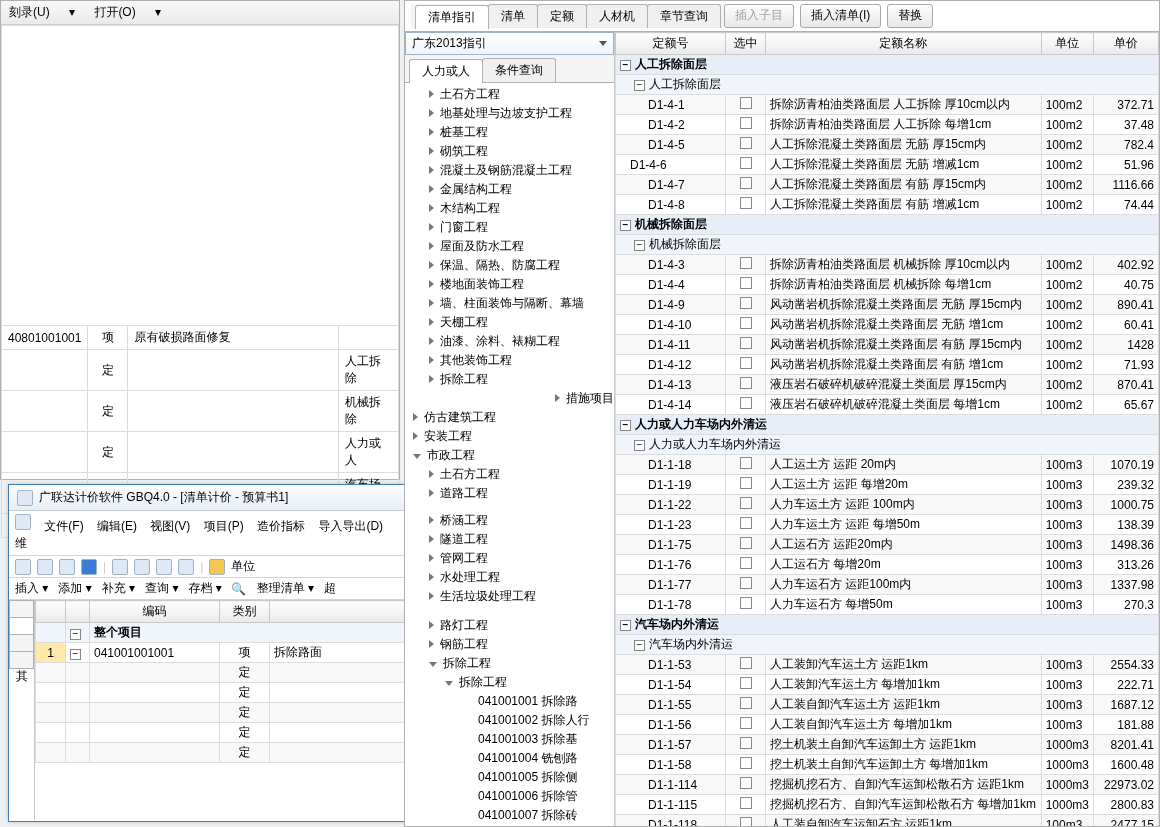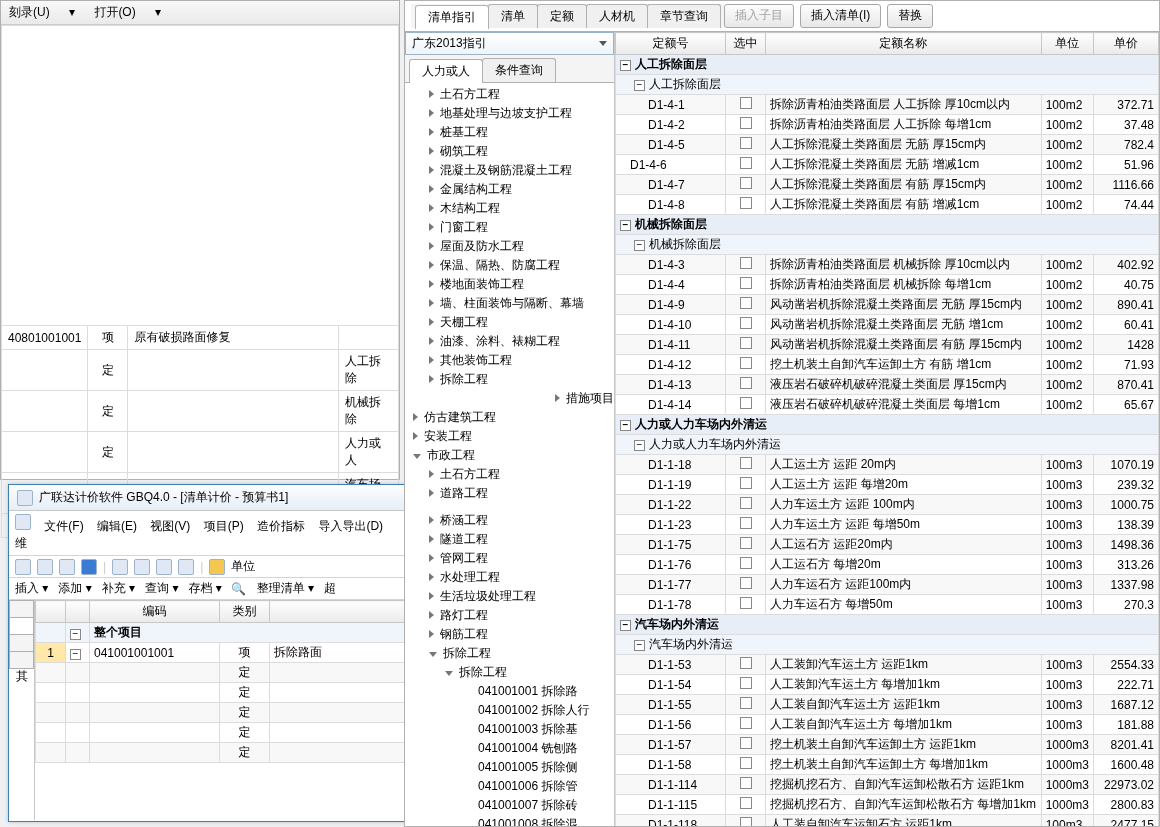--- a/index.html
+++ b/index.html
@@ -259,21 +259,21 @@
           <div class="tree-row" style="padding-left: 8px;"><span class="tri-rt"></span><span>仿古建筑工程</span></div>
           <div class="tree-row" style="padding-left: 8px;"><span class="tri-rt"></span><span>安装工程</span></div>
           <div class="tree-row" style="padding-left: 8px;"><span class="tri-dng"></span><span>市政工程</span></div>
           <div class="tree-row" style="padding-left: 24px;"><span class="tri-rt"></span><span>土石方工程</span></div>
           <div class="tree-row" style="padding-left: 24px;"><span class="tri-rt"></span><span>道路工程</span></div>
           <div class="tree-row" style="padding-left: 24px; margin-top: 8px;"><span class="tri-rt"></span><span>桥涵工程</span></div>
           <div class="tree-row" style="padding-left: 24px;"><span class="tri-rt"></span><span>隧道工程</span></div>
           <div class="tree-row" style="padding-left: 24px;"><span class="tri-rt"></span><span>管网工程</span></div>
           <div class="tree-row" style="padding-left: 24px;"><span class="tri-rt"></span><span>水处理工程</span></div>
           <div class="tree-row" style="padding-left: 24px;"><span class="tri-rt"></span><span>生活垃圾处理工程</span></div>
-          <div class="tree-row" style="padding-left: 24px;"><span class="tri-rt"></span><span>路灯工程</span></div>
+          <div class="tree-row" style="padding-left: 24px; margin-top: 10px;"><span class="tri-rt"></span><span>路灯工程</span></div>
           <div class="tree-row" style="padding-left: 24px;"><span class="tri-rt"></span><span>钢筋工程</span></div>
           <div class="tree-row" style="padding-left: 24px;"><span class="tri-dng"></span><span>拆除工程</span></div>
           <div class="tree-row" style="padding-left: 40px;"><span class="tri-dng"></span><span>拆除工程</span></div>
           <div class="tree-row" style="padding-left: 56px;"><span style="display:inline-block;width:11px;margin-right:6px"></span><span>041001001  拆除路</span></div>
           <div class="tree-row" style="padding-left: 56px;"><span style="display:inline-block;width:11px;margin-right:6px"></span><span>041001002  拆除人行</span></div>
           <div class="tree-row" style="padding-left: 56px;"><span style="display:inline-block;width:11px;margin-right:6px"></span><span>041001003  拆除基</span></div>
           <div class="tree-row" style="padding-left: 56px;"><span style="display:inline-block;width:11px;margin-right:6px"></span><span>041001004  铣刨路</span></div>
           <div class="tree-row" style="padding-left: 56px;"><span style="display:inline-block;width:11px;margin-right:6px"></span><span>041001005  拆除侧</span></div>
           <div class="tree-row" style="padding-left: 56px;"><span style="display:inline-block;width:11px;margin-right:6px"></span><span>041001006  拆除管</span></div>
           <div class="tree-row" style="padding-left: 56px;"><span style="display:inline-block;width:11px;margin-right:6px"></span><span>041001007  拆除砖</span></div>
@@ -375,21 +375,21 @@
             <tr>
               <td style="padding-left:32px">D1-4-11</td>
               <td style="text-align:center"><span class="cb"></span></td>
               <td>风动凿岩机拆除混凝土类路面层 有筋 厚15cm内</td>
               <td>100m2</td>
               <td class="num">1428</td>
             </tr>
             <tr>
               <td style="padding-left:32px">D1-4-12</td>
               <td style="text-align:center"><span class="cb"></span></td>
-              <td>挖土机装土自卸汽车运卸土方 有筋 增1cm</td>
+              <td>风动凿岩机拆除混凝土类路面层 有筋 增1cm</td>
               <td>100m2</td>
               <td class="num">71.93</td>
             </tr>
             <tr>
               <td style="padding-left:32px">D1-4-13</td>
               <td style="text-align:center"><span class="cb"></span></td>
               <td>液压岩石破碎机破碎混凝土类面层 厚15cm内</td>
               <td>100m2</td>
               <td class="num">870.41</td>
             </tr>

